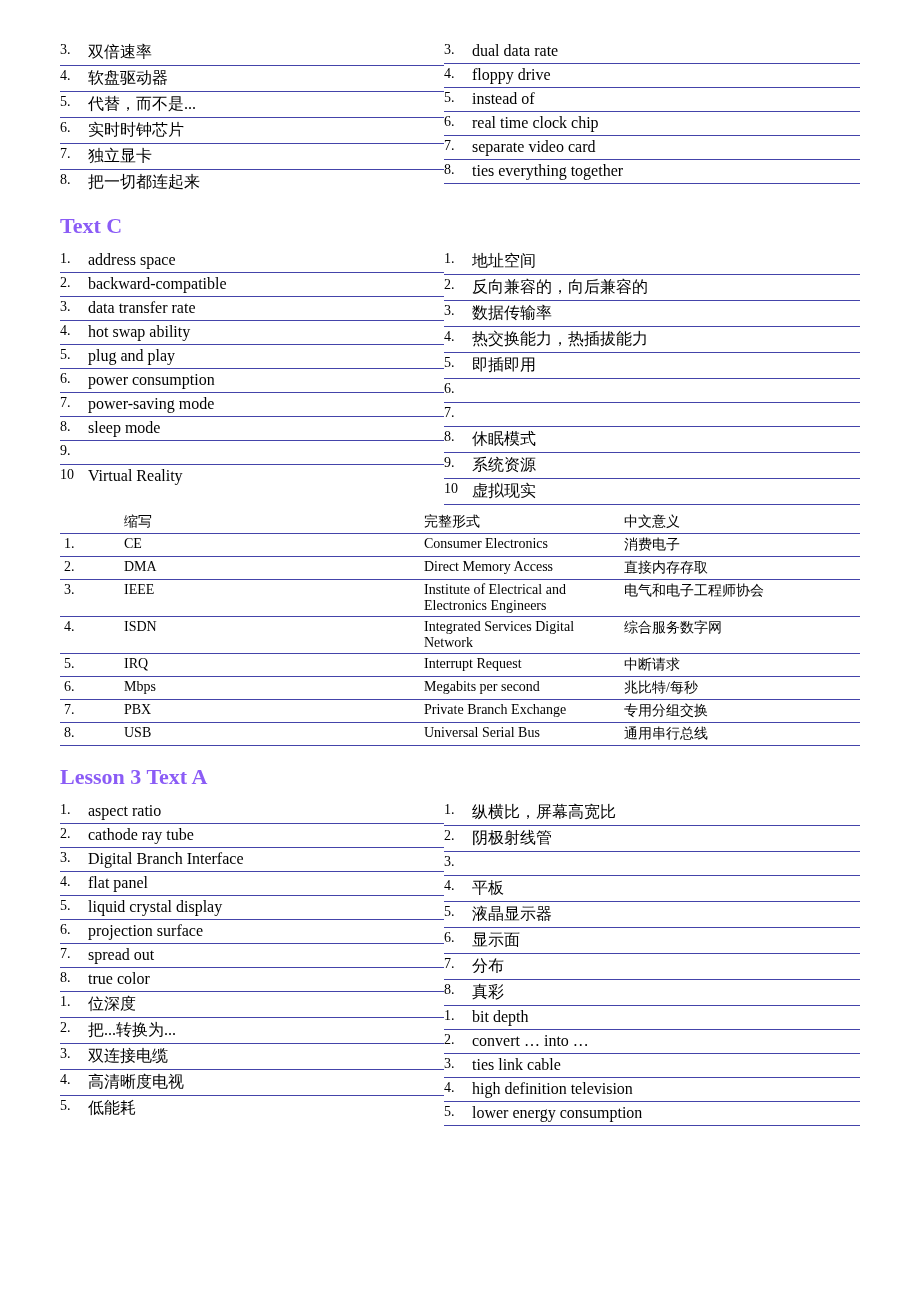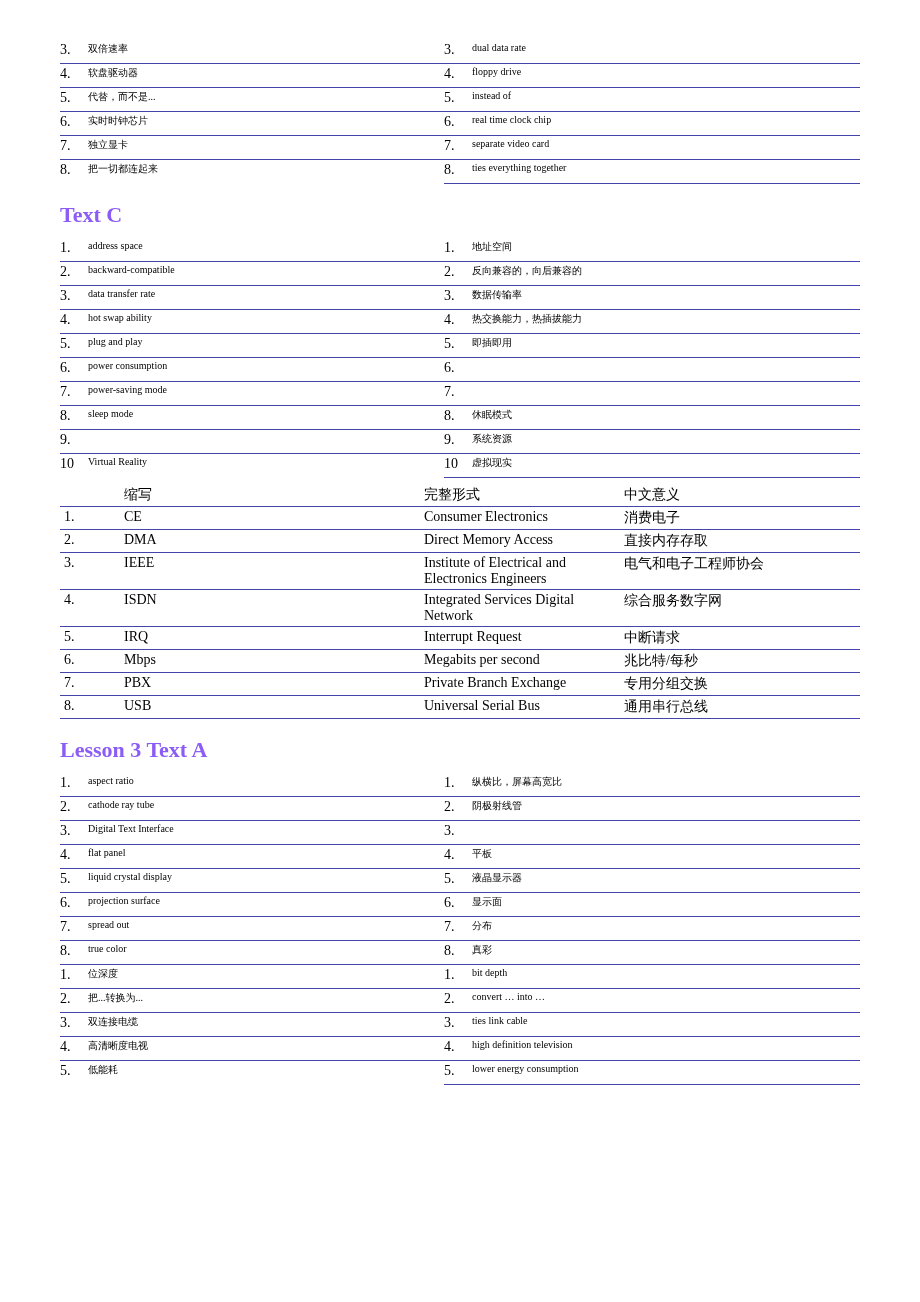--- a/index.html
+++ b/index.html
@@ -41,21 +41,21 @@
     .col-right .list-item {
       border-bottom: 1px solid #4444aa;
     }
     .item-num {
       min-width: 28px;
       color: #000;
       font-size: 14px;
     }
     .item-text {
       flex: 1;
-      font-size: 10px;
+      font-size: 16px;
     }
 
     
     .abbr-table {
       width: 100%;
       border-collapse: collapse;
       margin-top: 4px;
       margin-bottom: 12px;
     }
     .abbr-table thead tr th {
@@ -296,21 +296,21 @@
         <div class="list-item">
     <span class="item-num">1.</span>
     <span class="item-text">aspect ratio</span>
   </div>
         <div class="list-item">
     <span class="item-num">2.</span>
     <span class="item-text">cathode ray tube</span>
   </div>
         <div class="list-item">
     <span class="item-num">3.</span>
-    <span class="item-text">Digital Text Interface</span>
+    <span class="item-text">Digital Branch Interface</span>
   </div>
         <div class="list-item">
     <span class="item-num">4.</span>
     <span class="item-text">flat panel</span>
   </div>
         <div class="list-item">
     <span class="item-num">5.</span>
     <span class="item-text">liquid crystal display</span>
   </div>
         <div class="list-item">

